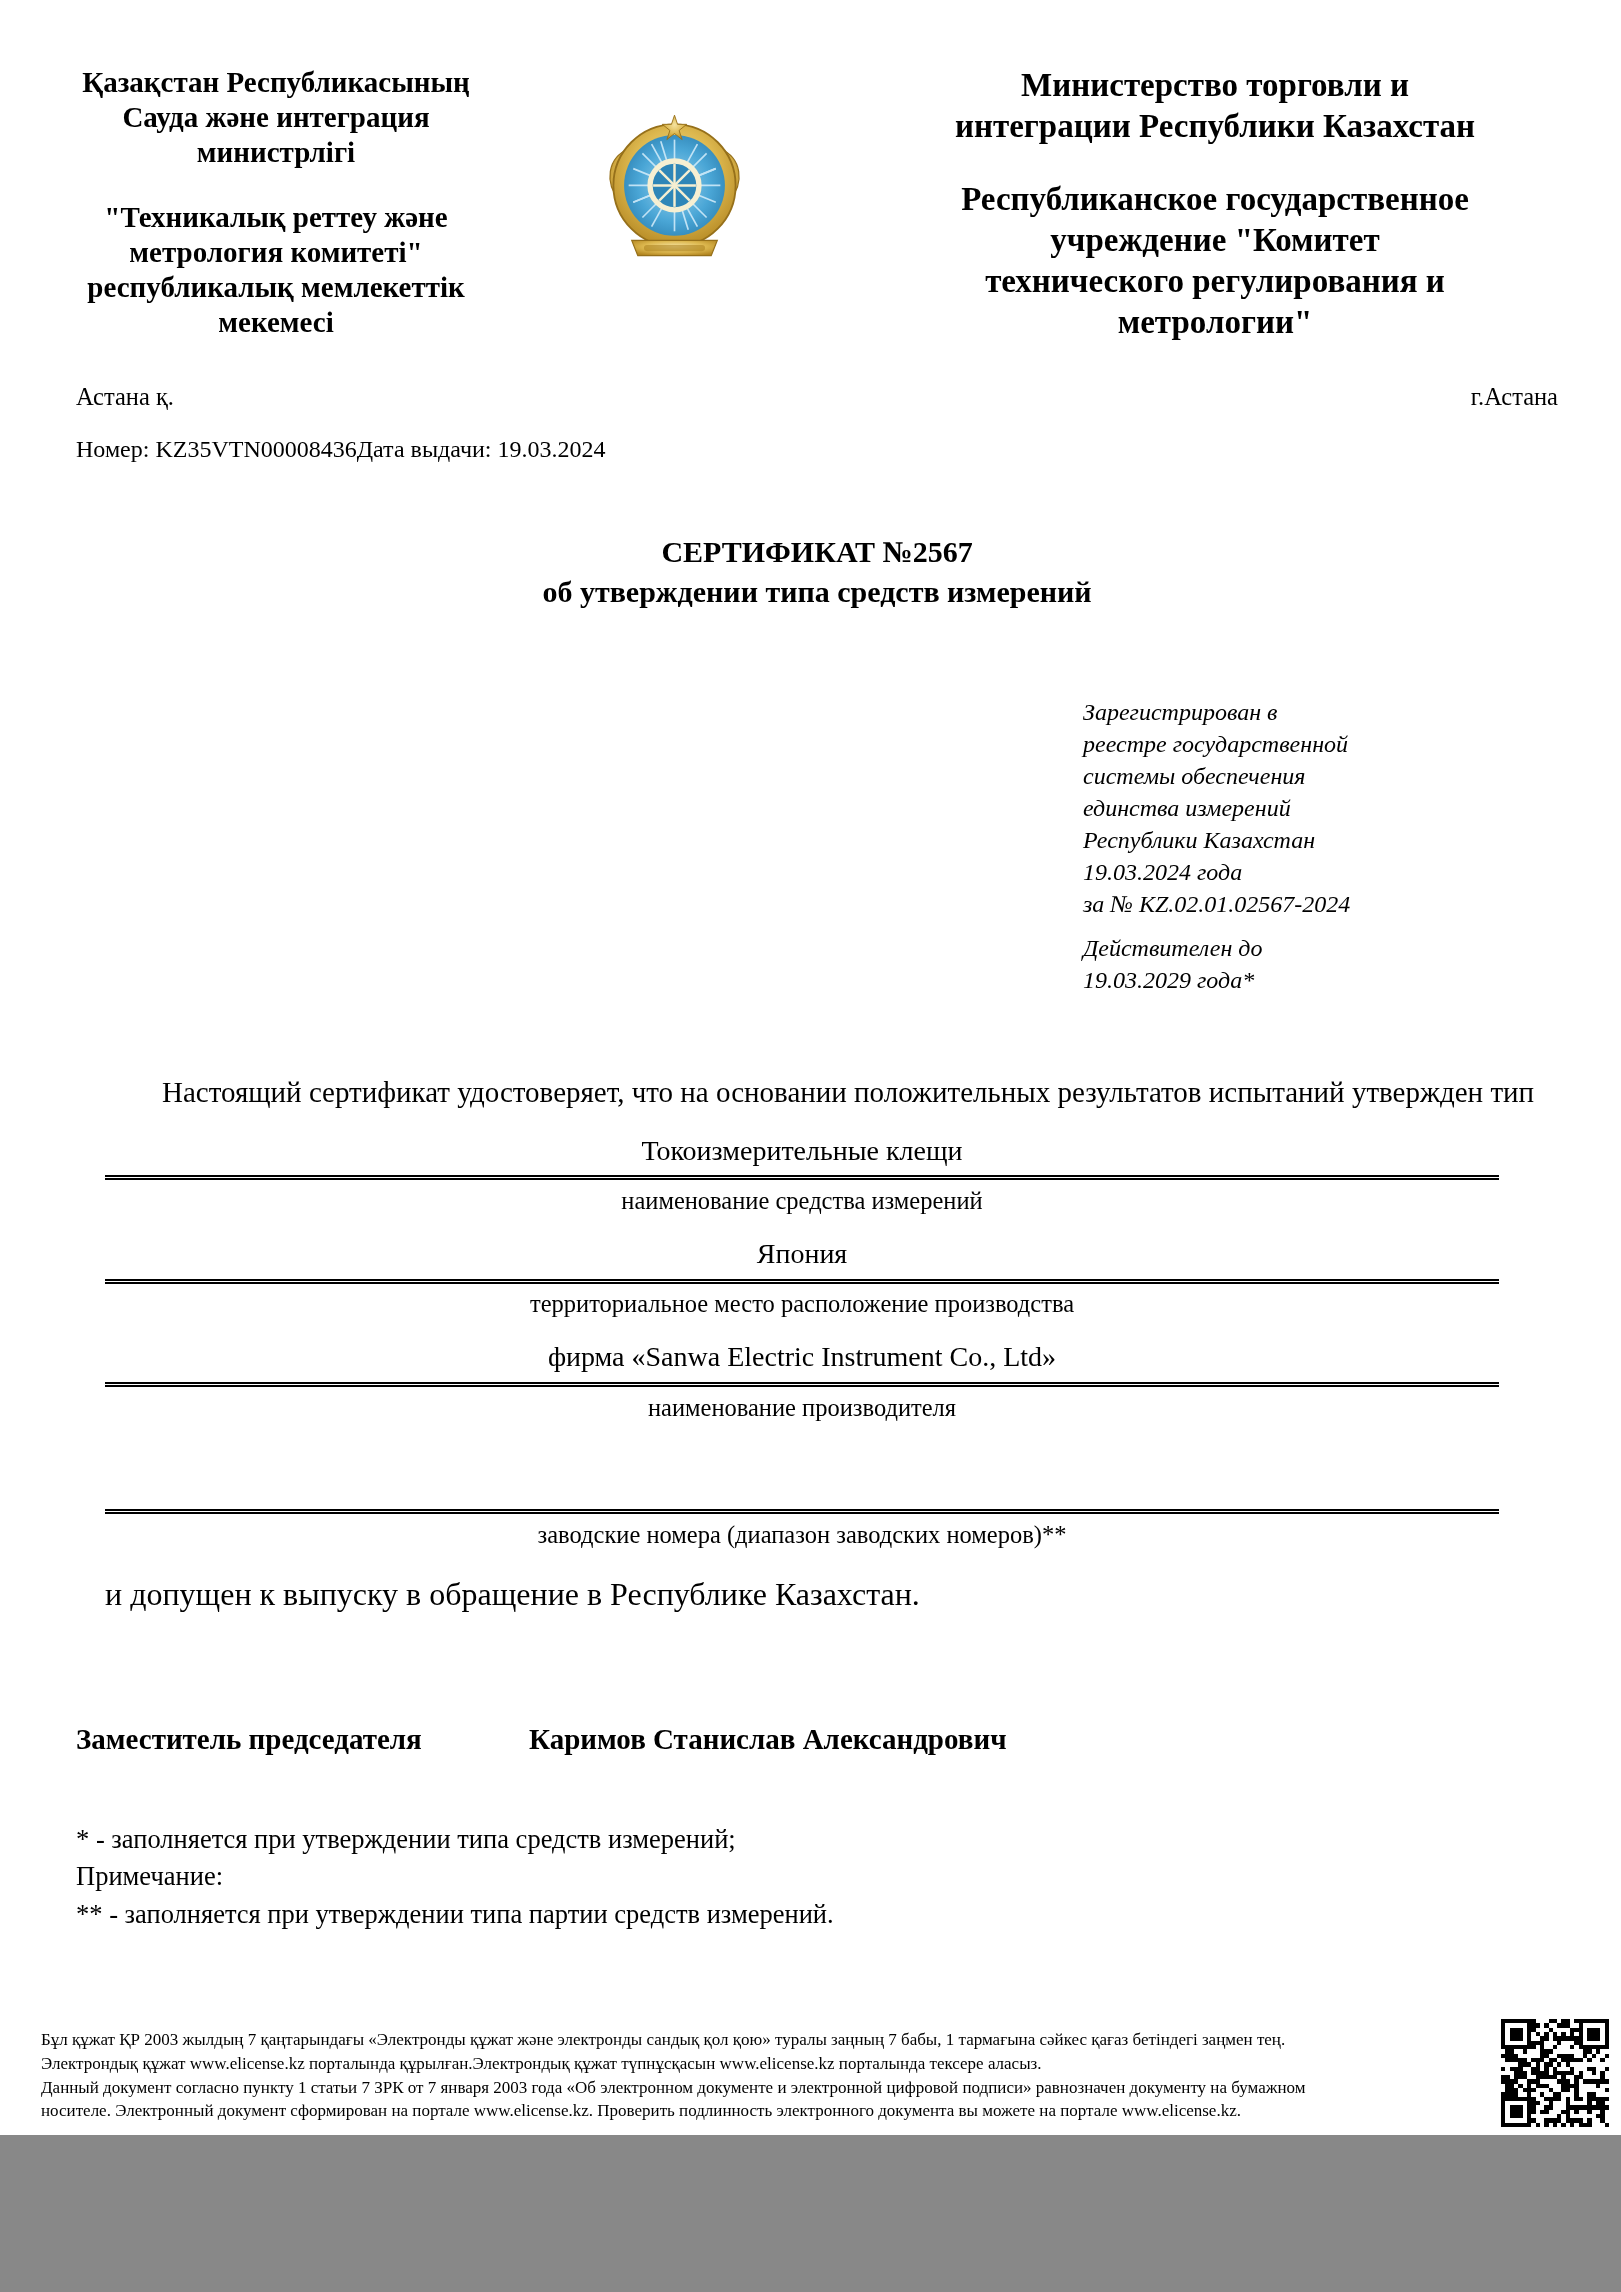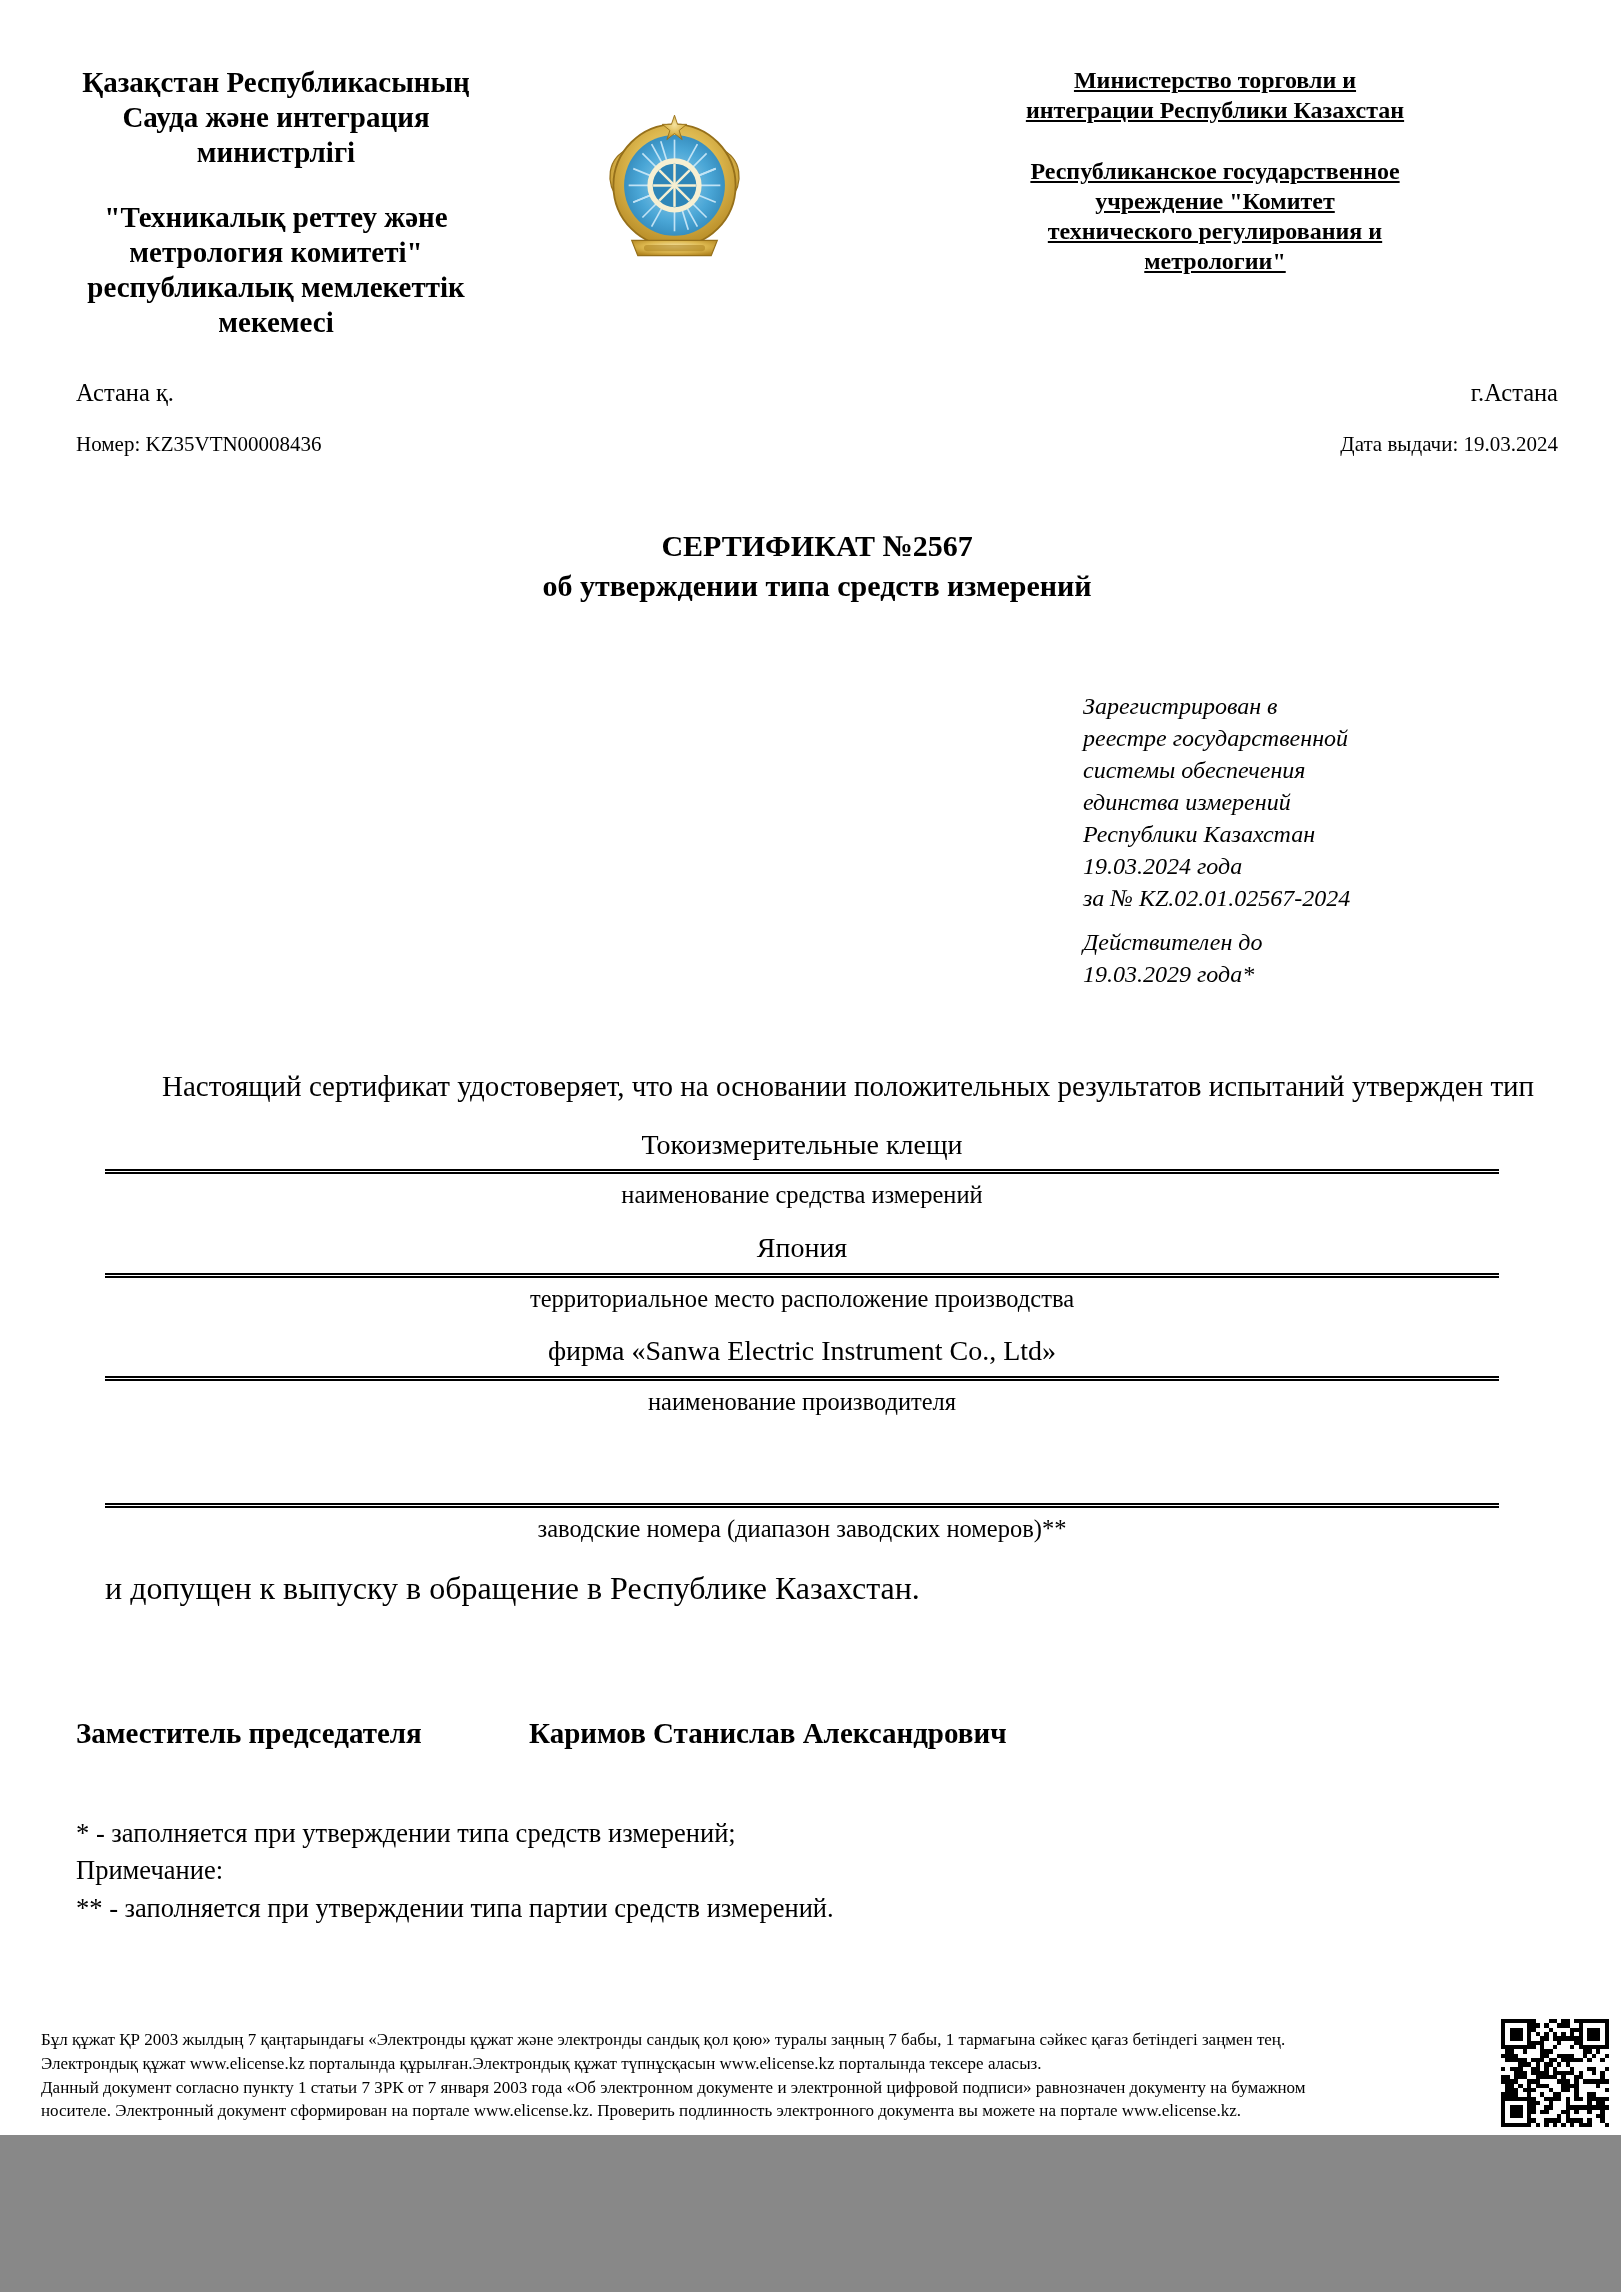--- a/index.html
+++ b/index.html
@@ -8,27 +8,27 @@
   .page {
     position:relative; width:1621px; height:2135px; margin:0 auto;
     background:#fff; padding:65px 63px 0 76px; overflow:hidden;
   }
   .pre { white-space:pre-line; }
 
   
   .header { display:grid; grid-template-columns:400px 1fr 686px; align-items:start; }
   .org-block { font-weight:bold; text-align:center; }
   .org-left { font-size:29px; line-height:1.2; }
-  .org-right { font-size:24px; line-height:1.25;text-decoration:underline; }
+  .org-right { font-size:33px; line-height:1.25; }
   .org-block .p2 { margin-top:31px; }
   .emblem-wrap { display:flex; justify-content:center; padding-top:41px; }
 
   
   .city-row { display:flex; justify-content:space-between; margin-top:39px; font-size:24.5px; }
-  .number-row { display:flex; justify-content:space-between; margin-top:25.5px; font-size:21px; }
+  .number-row { display:flex; margin-top:25.5px; font-size:24px; }
 
   
   .title { margin-top:69px; text-align:center; font-weight:bold; font-size:30px; line-height:1.32; }
 
   
   .registration { margin-left:1007px; width:402px; font-size:24px; line-height:1.33;font-style:italic; }
   .registration { margin-top:86px; }
   .registration .p2 { margin-top:12.7px; }
 
   

